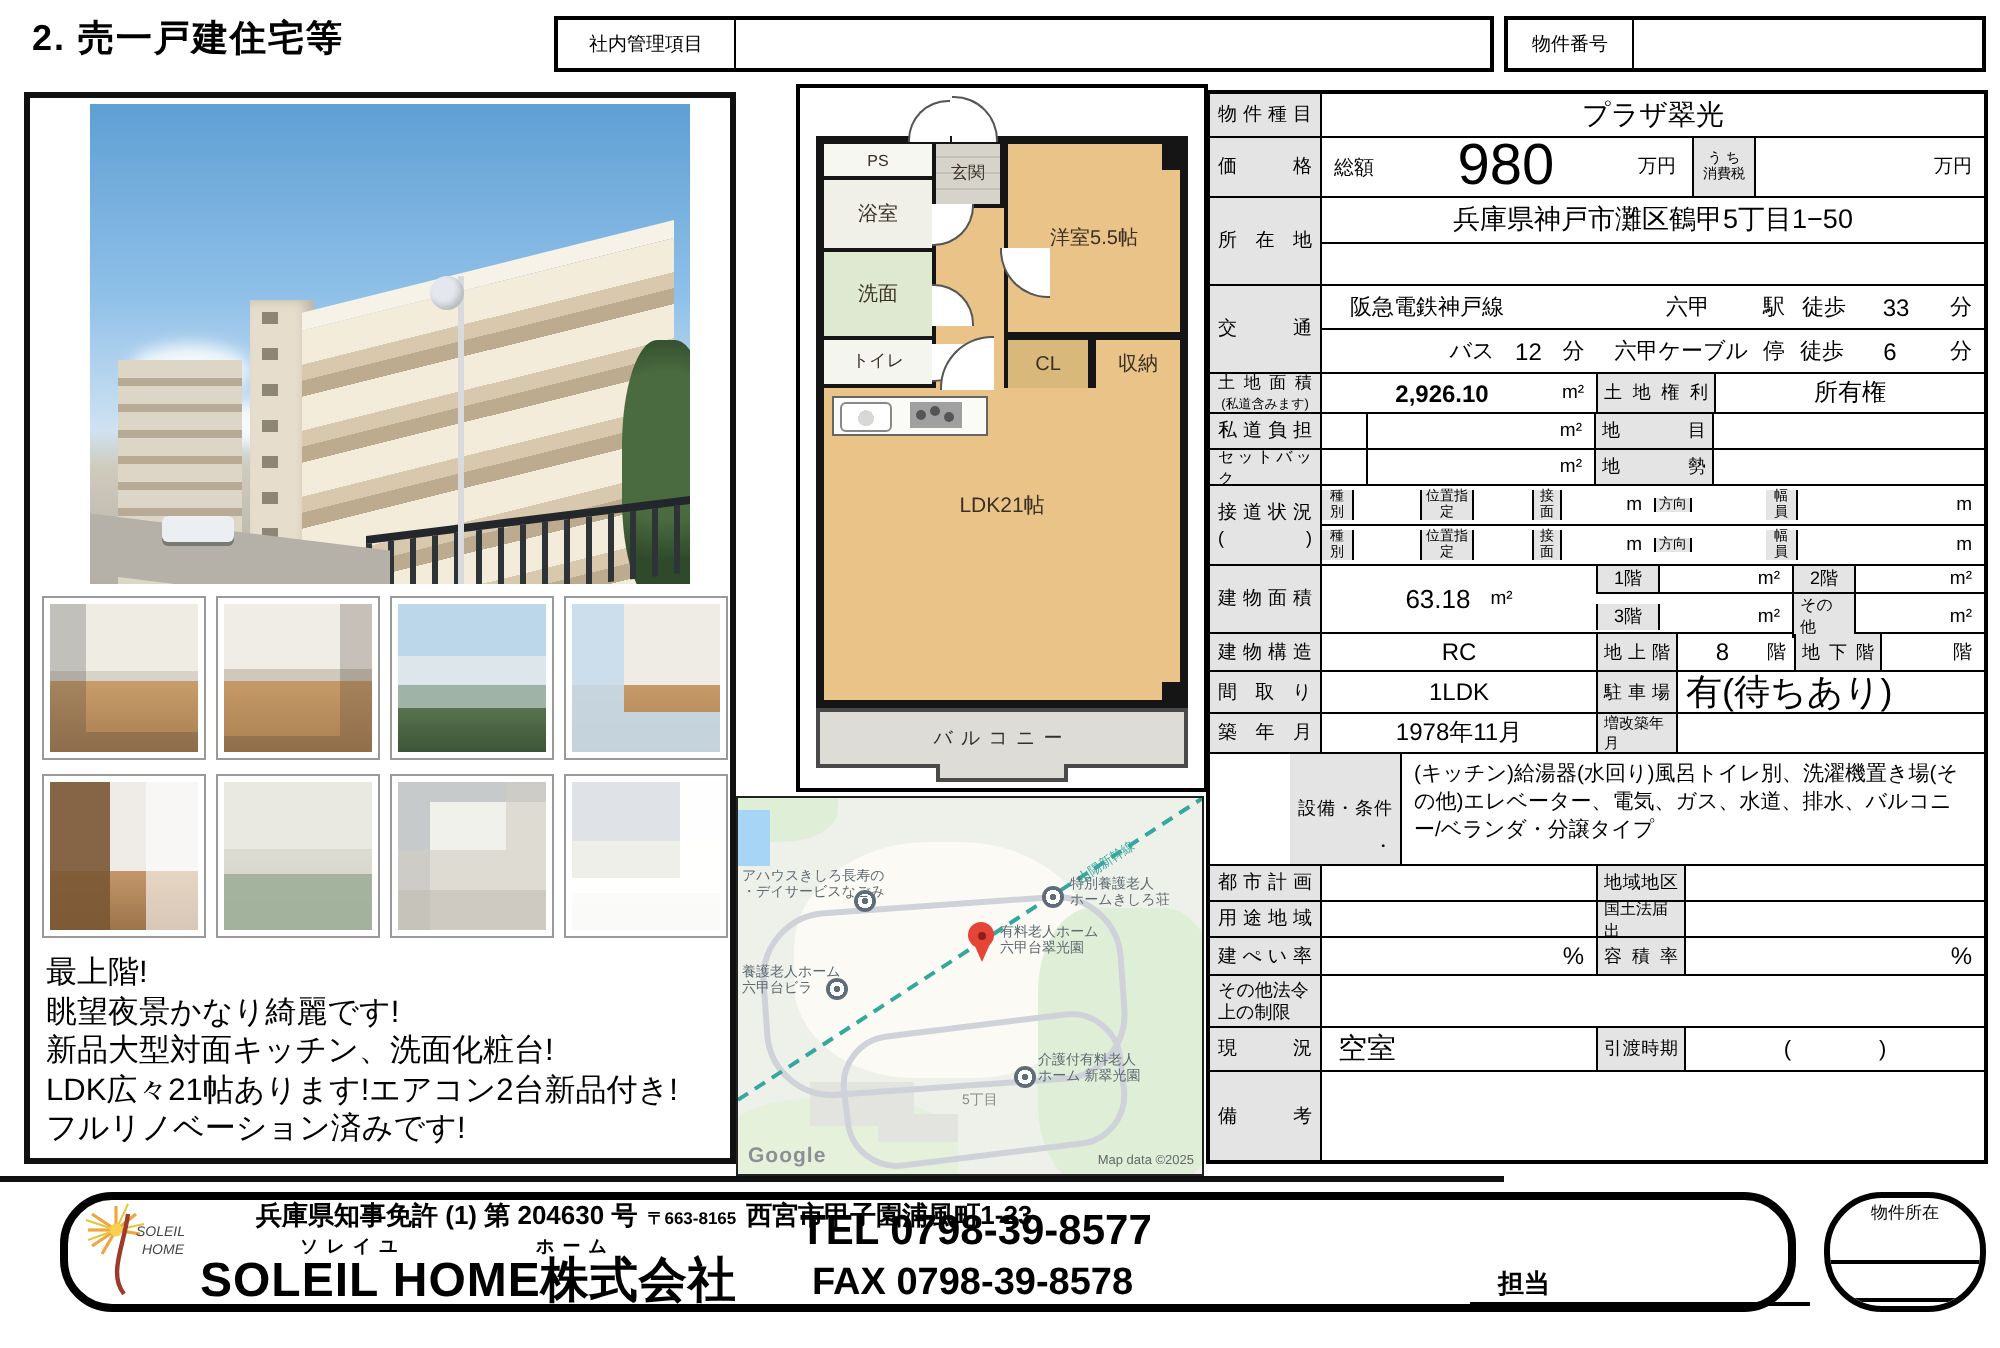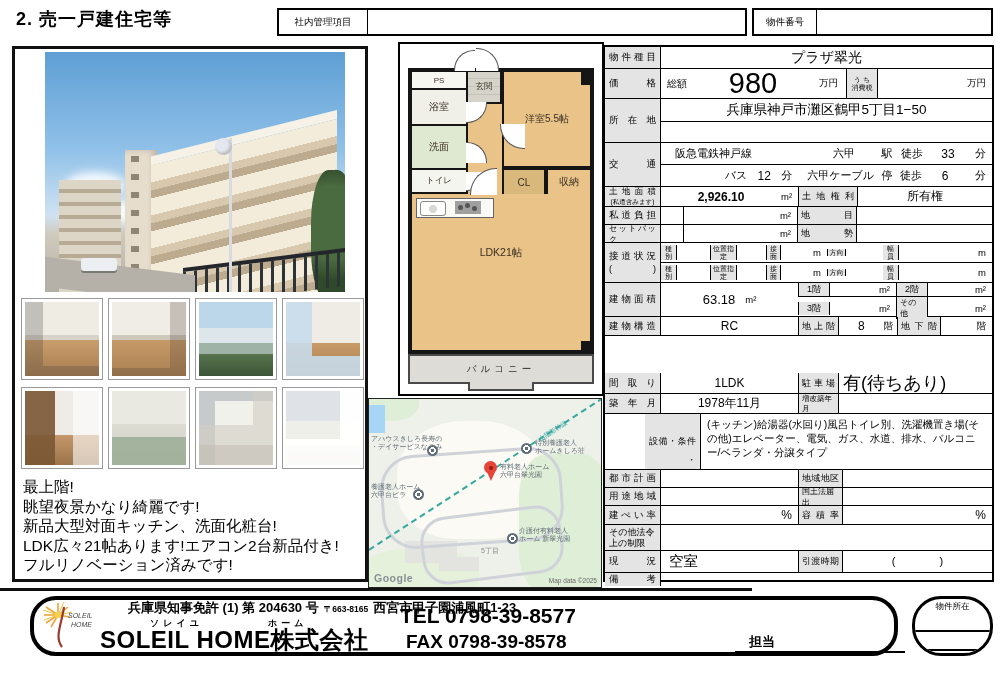--- a/index.html
+++ b/index.html
@@ -434,21 +434,21 @@
       <div class="cell" style="width:58px;flex:0 0 58px;">
         <span class="num" style="flex:1;text-align:center;">8</span>
         <span class="unit" style="padding-right:4px;">階</span>
       </div>
       <div class="glbl" style="width:44px;flex:0 0 44px;">
           <span class="j">地下階</span>
         </div>
       <div class="cell rt unit" style="flex:1;">階</div>
     </div>
 
-    <div class="trow" style="height:21px;margin-top:37px;">
+    <div class="trow" style="height:21px;">
       <div class="tlbl">
           <span class="j">間取り</span>
         </div>
       <div class="cell ct num" style="width:137px;flex:0 0 137px;">1LDK</div>
       <div class="glbl" style="width:41px;flex:0 0 41px;">
           <span class="j">駐車場</span>
         </div>
       <div class="cell" style="flex:1;font-size:18px;padding-left:4px;">有(待ちあり)</div>
     </div>
 

